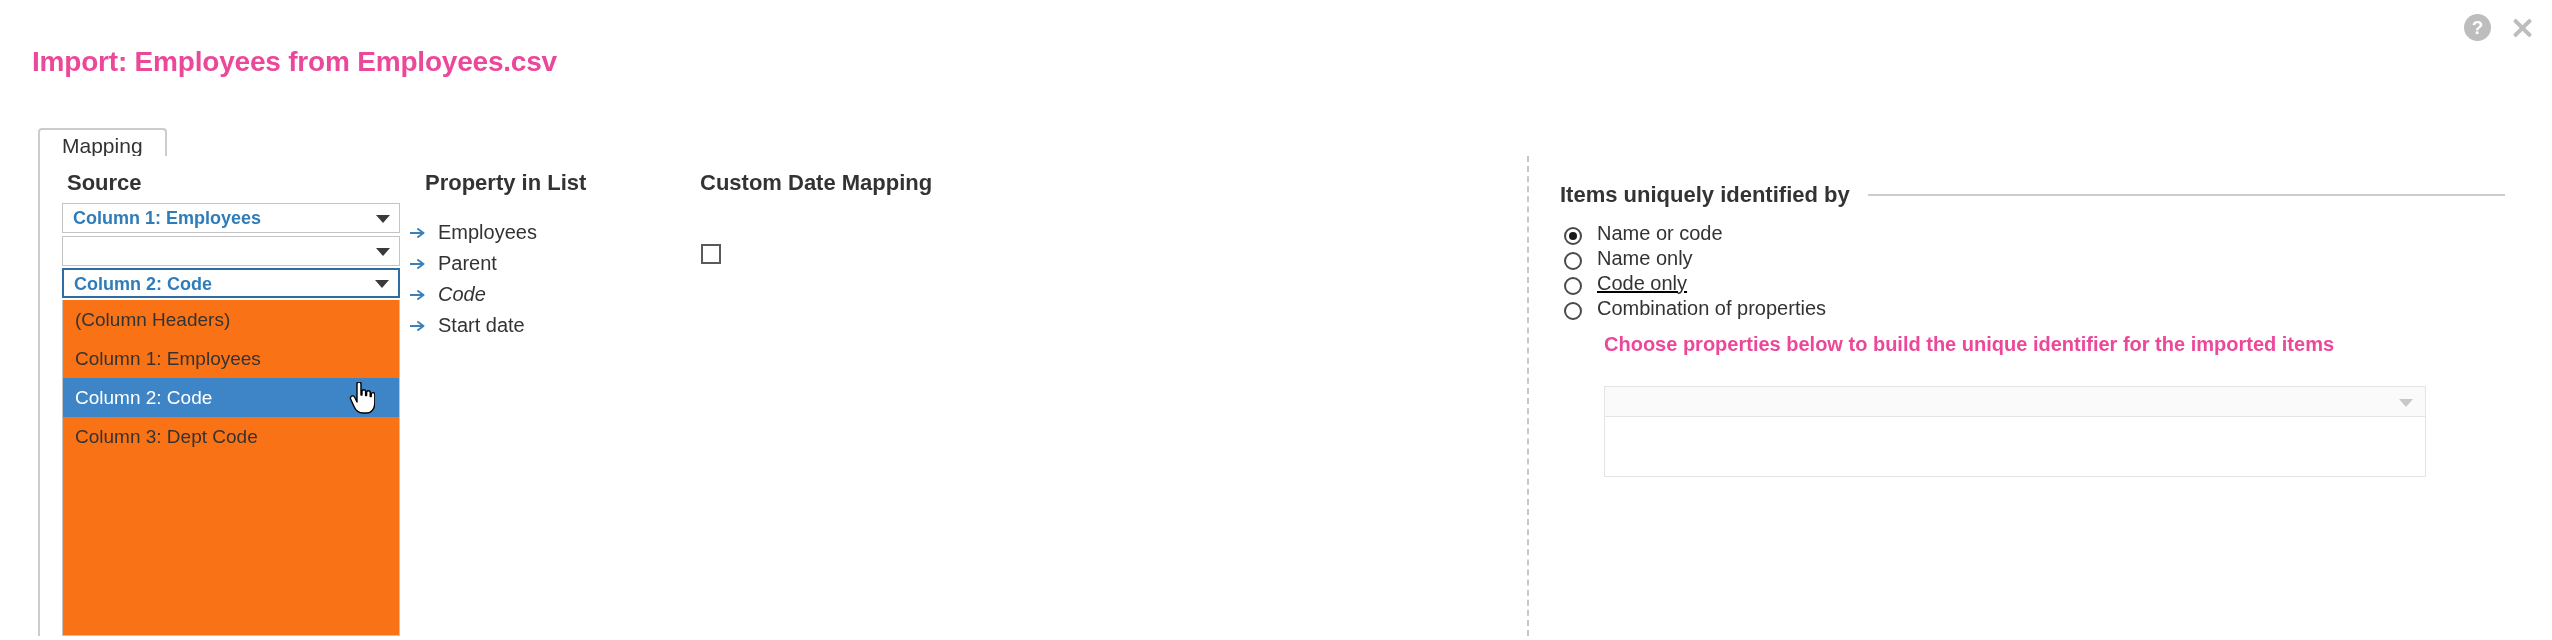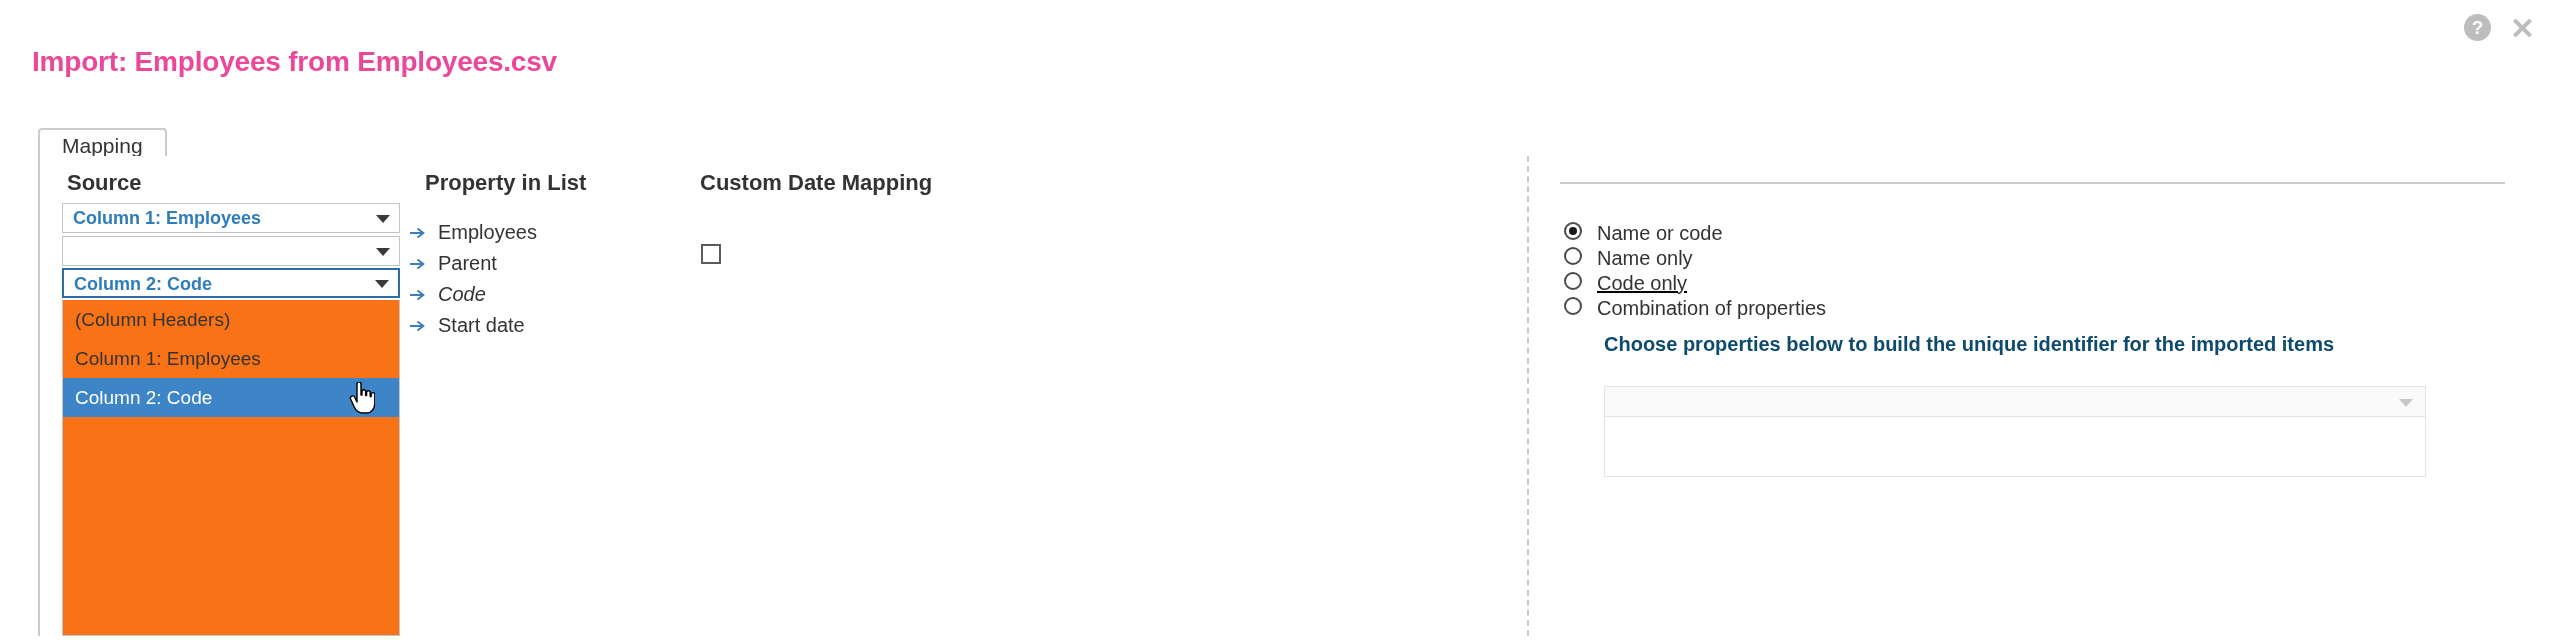--- a/index.html
+++ b/index.html
@@ -263,21 +263,21 @@
   .opt-legend .legend-rule {
     flex: 1 1 auto;
     height: 2px;
     background: #cccccc;
   }
 
   .radio-row {
     position: absolute;
     left: 4px;
     display: flex;
-    align-items: flex-start;
+    align-items: flex-end;
     gap: 15px;
     cursor: pointer;
     white-space: nowrap;
   }
   .radio-mark {
     width: 18px;
     height: 18px;
     border: 2px solid #4a4a4a;
     border-radius: 50%;
     background: #ffffff;
@@ -302,21 +302,21 @@
   .radio-row-4 { top: 141px; }
 
   .hint-text {
     position: absolute;
     left: 44px;
     top: 175px;
     width: 830px;
     font-size: 20px;
     font-weight: bold;
     line-height: 1.35;
-    color: #0c4a6e;
+    color: #ec4899;
   }
 
   .disabled-select {
     position: absolute;
     left: 44px;
     top: 230px;
     width: 822px;
     height: 31px;
     background: #fafafa;
     border: 1px solid #e4e4e4;
@@ -384,20 +384,21 @@
 
     <div class="dropdown-list">
       <div class="dd-item">(Column Headers)</div>
       <div class="dd-item">Column 1: Employees</div>
       <div class="dd-item selected">
         <span>Column 2: Code</span>
         <svg class="hand-cursor" viewBox="0 0 26 32">
           <path d="M8 2 C8 0.7 9 0 10 0 C11 0 12 0.7 12 2 L12 13 L13 13 L13 9.5 C13 8.4 13.9 7.7 14.8 7.7 C15.7 7.7 16.6 8.4 16.6 9.5 L16.6 13.5 L17.6 13.5 L17.6 10.6 C17.6 9.5 18.5 8.8 19.4 8.8 C20.3 8.8 21.2 9.5 21.2 10.6 L21.2 14.5 L22.2 14.5 L22.2 12.4 C22.2 11.3 23.1 10.6 24 10.6 C24.9 10.6 25.8 11.3 25.8 12.4 L25.8 21 C25.8 26.5 22.5 31 17.5 31 L14 31 C9.5 31 6.5 28 5 24.5 L1.6 17 C1.1 15.9 1.6 14.6 2.8 14.1 C3.9 13.7 5.2 14.2 5.7 15.3 L8 20 Z" fill="#ffffff" stroke="#000000" stroke-width="1.4" stroke-linejoin="round"></path>
         </svg>
       </div>
+      <div class="dd-item">Column 3: Dept Code</div>
     </div>
 
     <div class="prop-row prop-row-1">
       <svg class="arrow-icon" viewBox="0 0 17 16">
         <path d="M0 8 L11 8 M8 4 L13.5 8 L8 12" stroke="#3d7fb8" stroke-width="2" fill="none" stroke-linecap="round" stroke-linejoin="round"></path>
       </svg>
       <span class="prop-label">Employees</span>
     </div>
 
     <div class="prop-row prop-row-2">
@@ -419,20 +420,21 @@
         <path d="M0 8 L11 8 M8 4 L13.5 8 L8 12" stroke="#3d7fb8" stroke-width="2" fill="none" stroke-linecap="round" stroke-linejoin="round"></path>
       </svg>
       <span class="prop-label">Start date</span>
     </div>
 
     <div class="date-checkbox"></div>
 
     <div class="opt-panel">
 
       <div class="opt-legend">
+        <span class="legend-text">Items uniquely identified by</span>
         <span class="legend-rule"></span>
       </div>
 
       <div class="radio-row radio-row-1">
         <span class="radio-mark checked"></span>
         <span class="radio-label">Name or code</span>
       </div>
 
       <div class="radio-row radio-row-2">
         <span class="radio-mark"></span>

